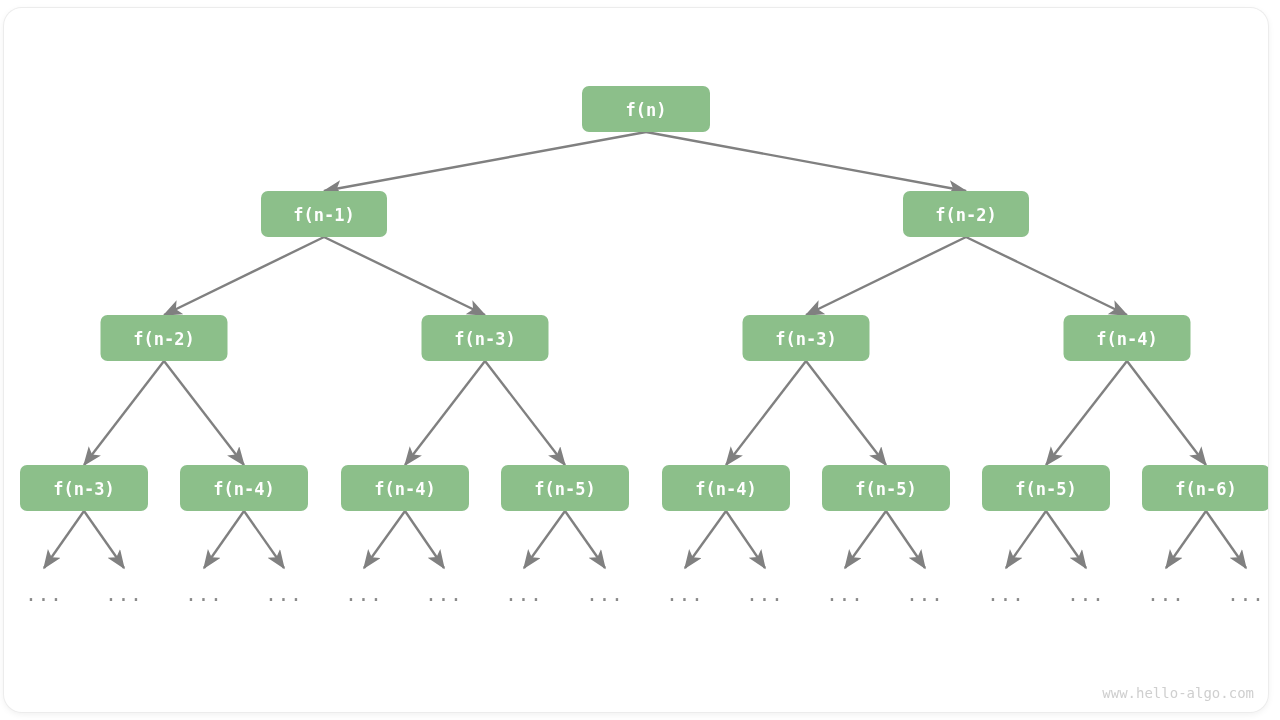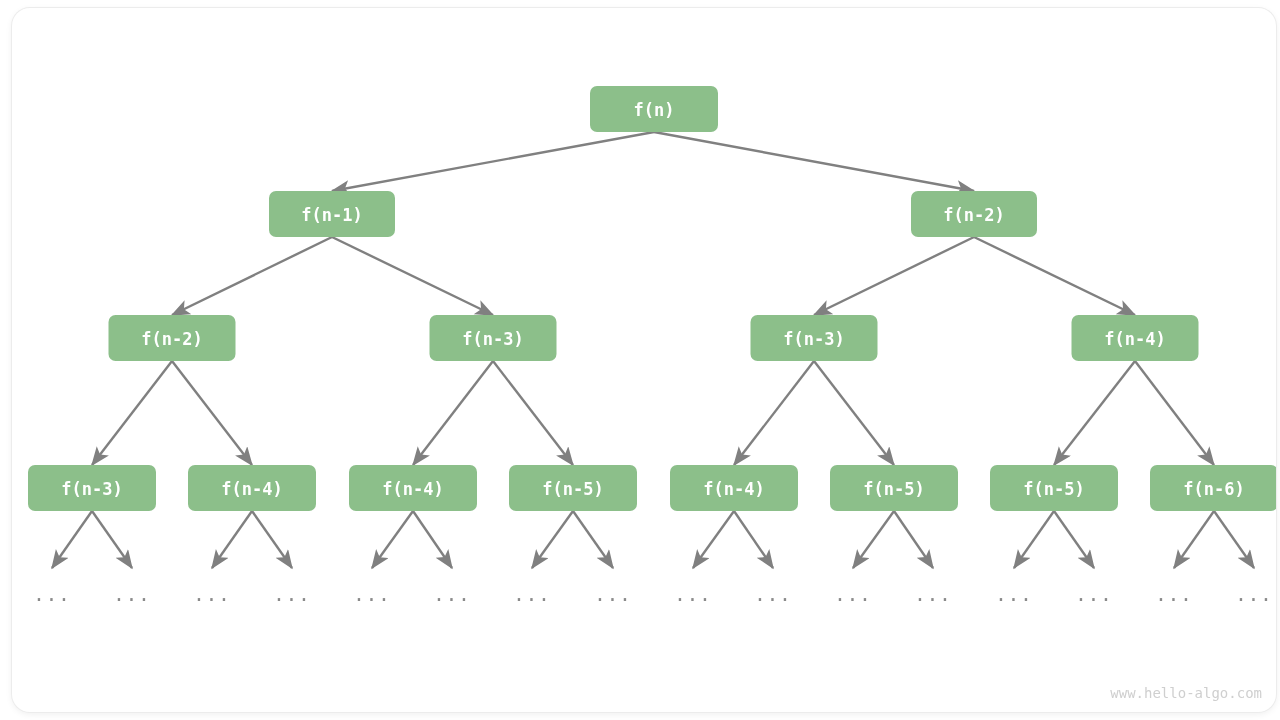--- a/index.html
+++ b/index.html
@@ -5,21 +5,21 @@
   html, body {
     margin: 0;
     padding: 0;
     width: 1280px;
     height: 720px;
     background: #ffffff;
     font-family: "DejaVu Sans Mono", monospace;
   }
   #card {
     position: absolute;
-    left: 12px;
+    left: 4px;
     top: 8px;
     width: 1264px;
     height: 704px;
     background: #ffffff;
     border-radius: 18px;
     box-shadow: 0 0 0 1px #ececec, 0 2px 7px rgba(0,0,0,0.07);
     overflow: hidden;
   }
   svg#tree {
     position: absolute;

